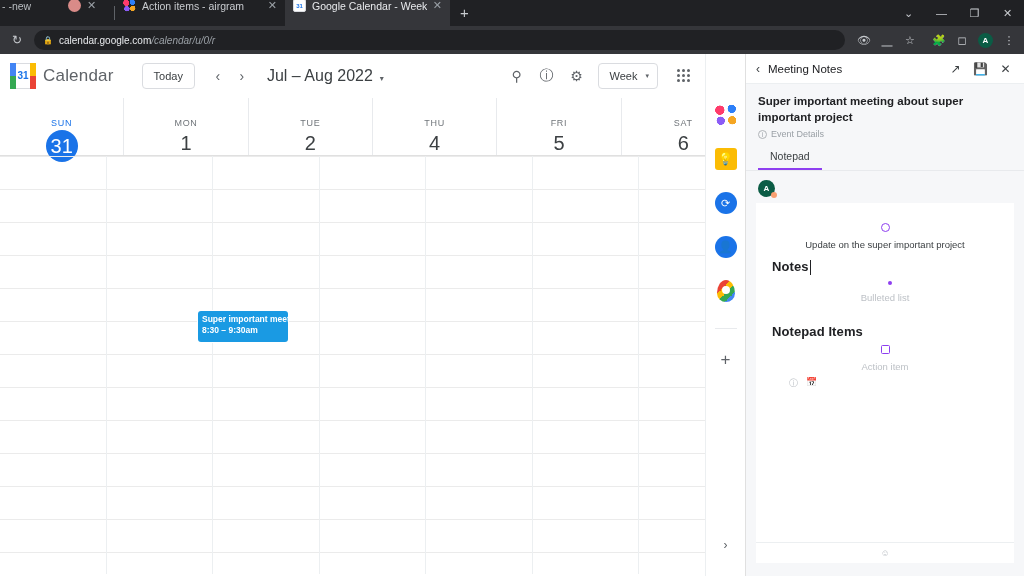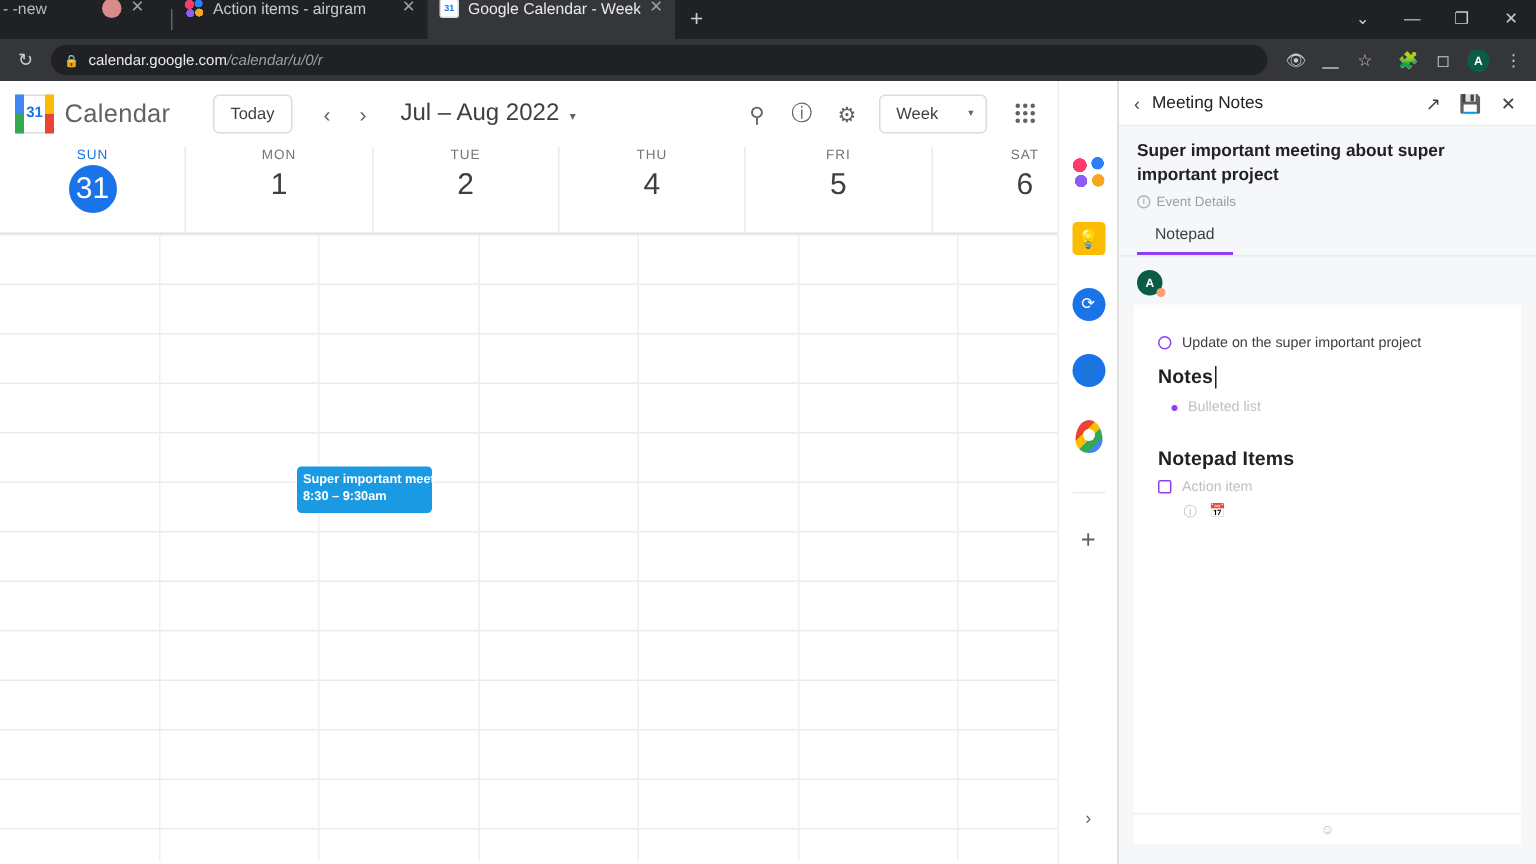--- a/index.html
+++ b/index.html
@@ -105,42 +105,42 @@
   .nav-wrap { display:flex; margin-left:12px; gap:2px; }
   .daterange { font-size:16px; color:#3c4043; margin-left:14px; }
   .date-caret { font-size:8px; color:#5f6368; margin-left:7px; }
   .gcal-header-right {
     margin-left:auto; display:flex; align-items:center; gap:0; padding-right:10px;
   }
   .hicon { width:30px; text-align:center; font-size:14px; color:#5f6368; }
   .week-select {
     border:1px solid #dadce0; border-radius:4px; height:26px; padding:0 8px 0 11px;
     font-size:11px; color:#3c4043; line-height:24px; margin:0 10px 0 6px;
-    display:flex; align-items:center; gap:20px;
+    display:flex; align-items:center; gap:8px;
   }
   .week-caret { font-size:7px; color:#5f6368; }
   .grid-icon {
     width:30px; height:26px; display:flex; align-items:center; justify-content:center;
   }
   .grid-icon i {
     display:grid; grid-template-columns:repeat(3,3px); grid-template-rows:repeat(3,3px);
     gap:2px;
   }
   .grid-icon i b { background:#5f6368; border-radius:50%; width:3px; height:3px; }
   .avatar-g {
     width:21px; height:21px; border-radius:50%; background:#0b5c45; color:#fff;
     font-size:10px; font-weight:bold; text-align:center; line-height:21px;
     margin-left:8px;
   }
 
   
   .dayhead { display:flex; height:58px; padding-left:0; }
   .daycol-h { flex:1 1 0; text-align:center; border-left:1px solid #e8eaed; position:relative; }
   .daycol-h:first-child { border-left:none; }
-  .dow { font-size:9px; letter-spacing:.7px; color:#70757a; margin-top:0; }
+  .dow { font-size:9px; letter-spacing:.7px; color:#70757a; margin-top:20px; }
   .dnum { font-size:20px; color:#3c4043; margin-top:4px; font-weight:400; }
   .daycol-h.today .dow { color:#1a73e8; }
   .daycol-h.today .dnum {
     color:#fff; background:#1a73e8; width:32px; height:32px; line-height:32px;
     border-radius:50%; margin:2px auto 0;
   }
   .dayhead-border { border-bottom:1px solid #e0e0e0; }
 
   
   .gridwrap { position:relative; height:418px; overflow:hidden; }
@@ -255,21 +255,21 @@
     margin:0 10px; background:#fff; flex:1; padding:14px 16px 0;
     position:relative; overflow:hidden;
   }
   .nc-h { font-size:13px; font-weight:bold; color:#202124; letter-spacing:.1px; }
   .nc-h.notes { margin-top:9px; position:relative; display:inline-block; }
   .nc-h.notes::after {
     content:""; position:absolute; right:-2px; top:1px; width:1px; height:15px;
     background:#202124;
   }
   .nc-h.action { margin-top:21px; }
-  .nc-row { display:flex; align-items:center; gap:7px; margin-top:6px; }
+  .nc-row { display:flex; align-items:center; gap:7px; margin-top:6px;flex-direction:column; }
   .circle-chk {
     width:9px; height:9px; border-radius:50%; border:1.3px solid #8e3ff0;
     flex:0 0 9px;
   }
   .sq-chk {
     width:9px; height:9px; border:1.3px solid #8e3ff0; border-radius:1.5px;
     flex:0 0 9px;
   }
   .bullet { width:4px; height:4px; border-radius:50%; background:#8e3ff0; margin-left:9px; flex:0 0 4px; }
   .nc-txt { font-size:9.5px; color:#3c4043; }

